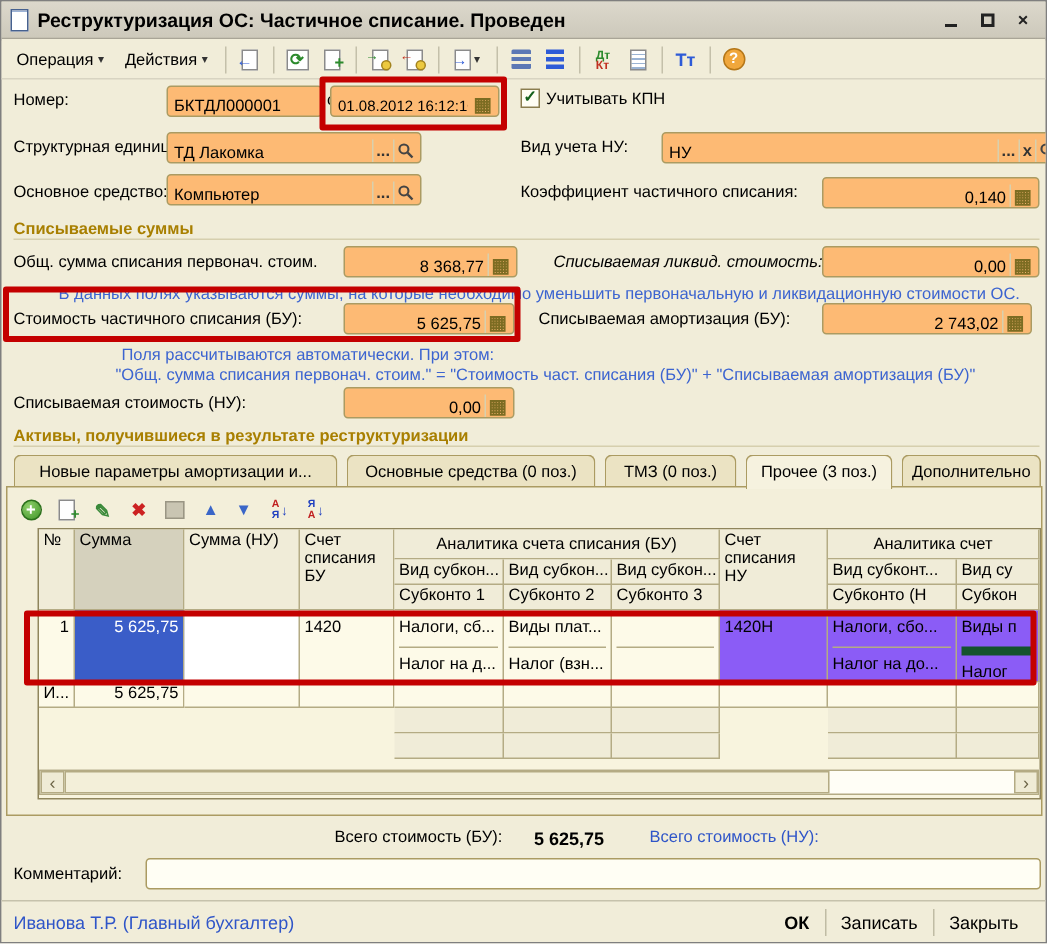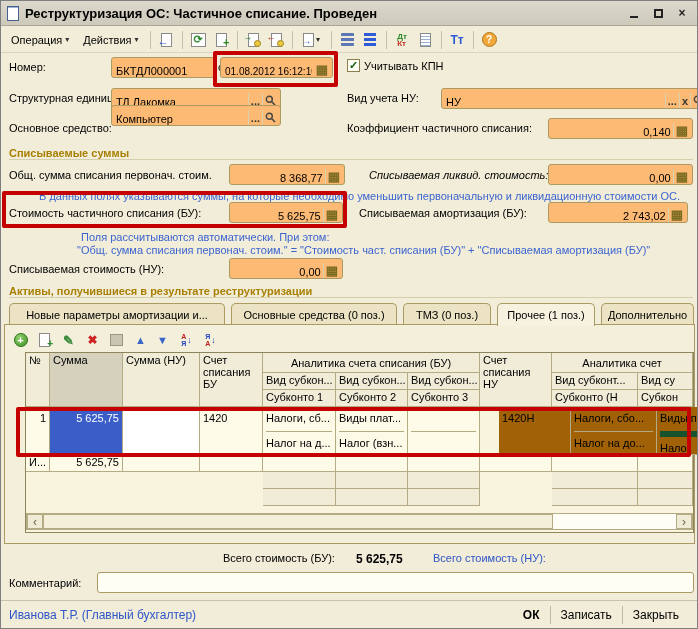--- a/index.html
+++ b/index.html
@@ -80,21 +80,21 @@
   
   .tblframe { position:absolute; left:24px; top:351px; width:669px; height:181px;
     background:#f8f4de; border:1px solid #8f855c; }
   .cell { position:absolute; border-right:1px solid #b4ab84; border-bottom:1px solid #b4ab84;
     background:#f0ecd8; padding:1px 3px; overflow:hidden; white-space:nowrap; line-height:12px; }
   .cell.hdrc { background:#f0ecd8; }
   .cell.hdrsel { background:#d5d1bd; }
   .cell.ctr { text-align:center; }
   .cell.datac { background:#fdfae8; }
   .cell.whitec { background:#ffffff; }
-  .cell.bluec { background:#a16207;margin-left:19px; }
+  .cell.bluec { background:#8b5cf6; }
   .cell.selc { background:#3a5dc8; color:#fff; }
   .cell.rt { text-align:right; }
   .twoline span { display:block; height:24px; padding-top:5px; }
   
   .hscroll { position:absolute; left:25px; top:512px; width:667px; height:17px;
     background:#fffef6; border:1px solid #b4ab84; display:flex; }
   .sbtn { width:16px; height:100%; background:#efebd5; border:1px solid #b4ab84;
     display:flex; align-items:center; justify-content:center; color:#6b6345; font-size:12px; }
   .sthumb { width:510px; height:100%; background:#f3efd9; border:1px solid #b4ab84; }
   
@@ -236,21 +236,21 @@
     <span class="fbtn">x</span>
     <span class="fbtn">
         <svg width="11" height="11" viewBox="0 0 11 11">
           <circle cx="4.3" cy="4.3" r="3" fill="none" stroke="#444" stroke-width="1.4"></circle>
           <line x1="6.8" y1="6.8" x2="10" y2="10" stroke="#444" stroke-width="1.6"></line>
         </svg>
       </span>
   </div>
 
   <span class="lbl" style="left:8px;top:121px;">Основное средство:</span>
-  <div class="fld" style="left:110px;top:104px;width:170px;">
+  <div class="fld" style="left:110px;top:115px;width:170px;">
     <input value="Компьютер" style="">
     <span class="fbtn">...</span>
     <span class="fbtn">
         <svg width="11" height="11" viewBox="0 0 11 11">
           <circle cx="4.3" cy="4.3" r="3" fill="none" stroke="#444" stroke-width="1.4"></circle>
           <line x1="6.8" y1="6.8" x2="10" y2="10" stroke="#444" stroke-width="1.6"></line>
         </svg>
       </span>
   </div>
   <span class="lbl" style="left:346px;top:121px;">Коэффициент частичного списания:</span>
@@ -294,21 +294,21 @@
     <input class="num" value="0,00" style="">
     <span class="fbtn calcico">▦</span>
   </div>
 
   <span class="sechdr" style="left:8px;top:284px;">Активы, получившиеся в результате реструктуризации</span>
   <span class="secline" style="left:8px;top:296px;width:684px;"></span>
 
   <div class="tab" style="left:8px;width:216px;">Новые параметры амортизации и...</div>
   <div class="tab" style="left:230px;width:166px;">Основные средства (0 поз.)</div>
   <div class="tab" style="left:402px;width:88px;">ТМЗ (0 поз.)</div>
-  <div class="tab active" style="left:496px;width:98px;">Прочее (1 поз.)</div>
+  <div class="tab active" style="left:496px;width:98px;">Прочее (3 поз.)</div>
   <div class="tab" style="left:600px;width:93px;">Дополнительно</div>
 
   <div class="panel"></div>
 
   <span class="gico" style="left:10px;top:330px;">
       <span class="addico">+</span>
     </span>
   <span class="gico" style="left:34px;top:330px;">
     <span class="tdoc"></span>
     <span class="ov" style="right:1px;bottom:0;color:#2c8a2c;font-size:10px;">+</span>

